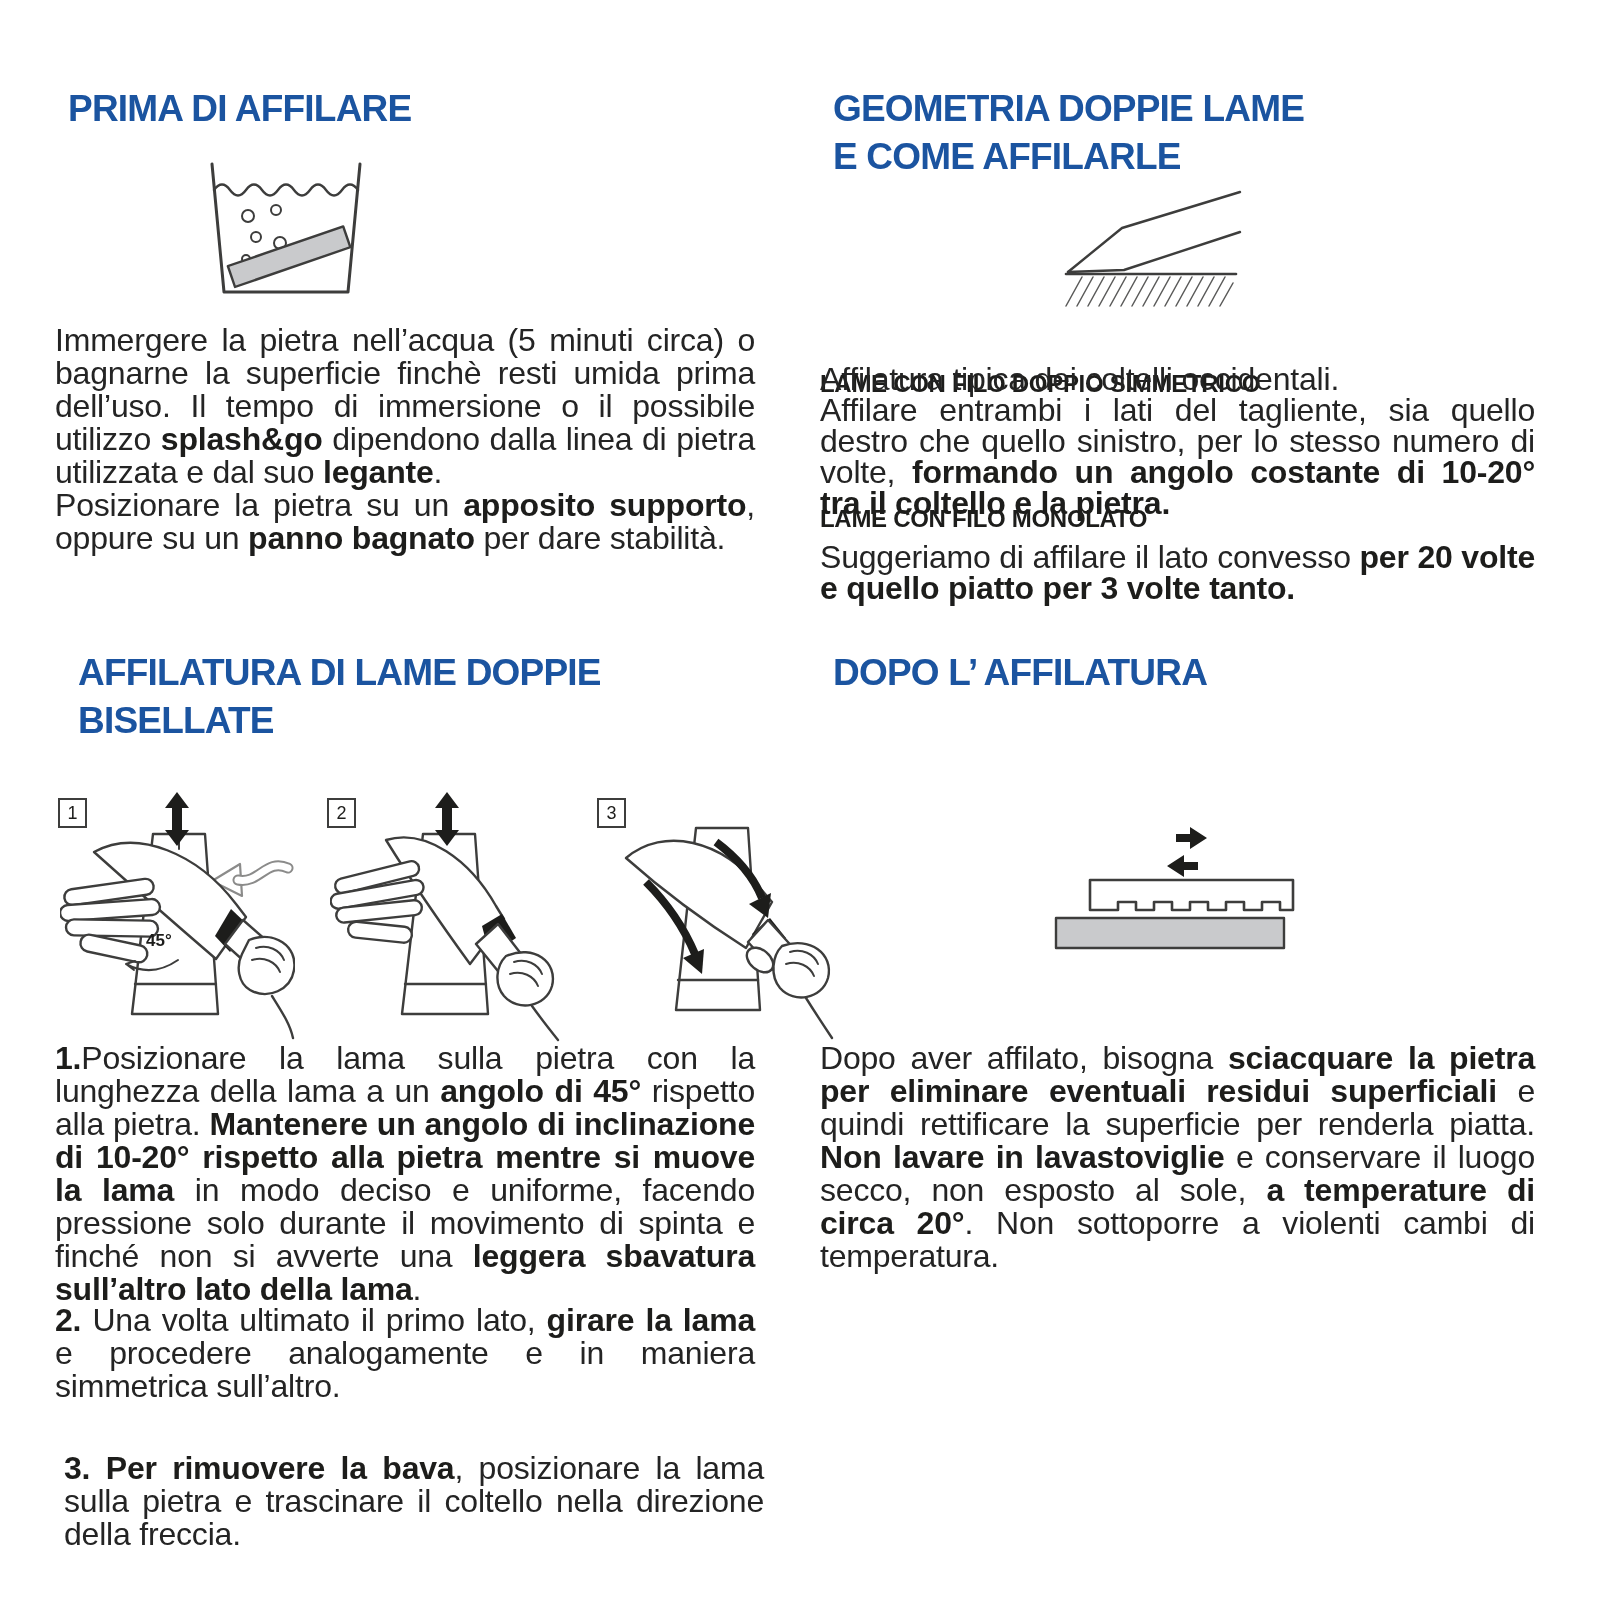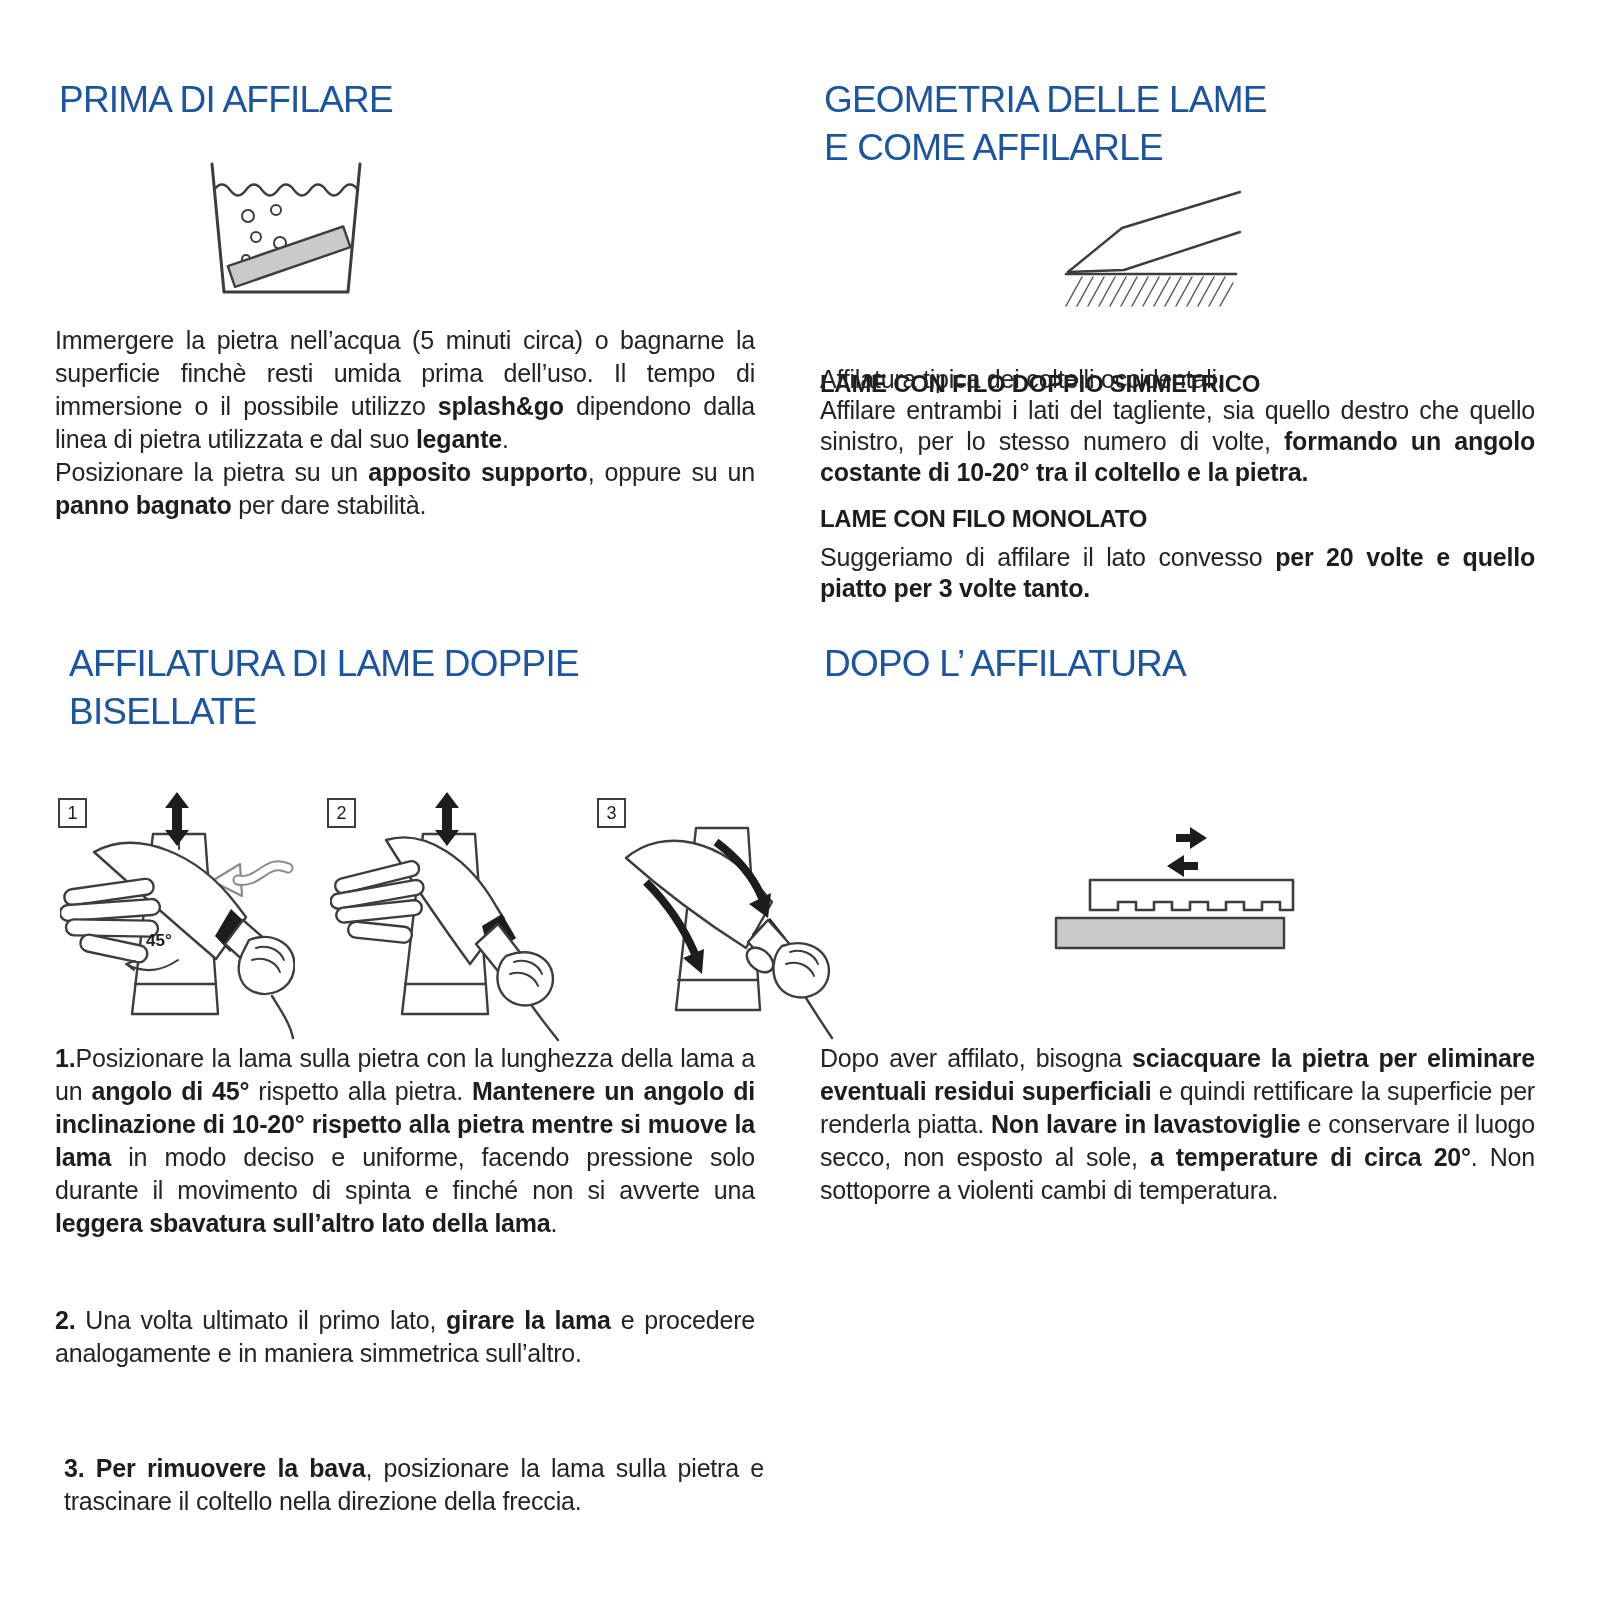--- a/index.html
+++ b/index.html
@@ -1,22 +1,22 @@
 <!DOCTYPE html>
 <html><head>
 <meta charset="utf-8">
 <style>
   html,body{margin:0;padding:0;background:#fff;}
   .page{position:relative;width:1600px;height:1600px;background:#ffffff;
         font-family:"Liberation Sans",sans-serif;color:#232323;overflow:hidden;}
-  .h1{position:absolute;margin:4px;font-weight:normal;font-size:37px;line-height:48px;
+  .h1{position:absolute;margin:13px;font-weight:bold;font-size:37px;line-height:48px;
       color:#1b54a0;letter-spacing:-0.8px;}
   .subhead{position:absolute;margin:0;font-weight:bold;font-size:24px;line-height:28px;
       color:#1d1d1b;letter-spacing:-0.3px;}
-  .para{position:absolute;margin:0;font-size:25px;line-height:33px;text-align:justify;
+  .para{position:absolute;margin:0;font-size:32px;line-height:33px;text-align:justify;
       color:#242424;letter-spacing:-0.2px;}
   .para-r{line-height:31px;}
   .para b{font-weight:bold;color:#1d1d1b;}
   .illu{position:absolute;}
   .stepbox{position:absolute;width:25px;height:26px;border:2px solid #3d3d3c;background:#fff;
       font-size:18px;line-height:26px;text-align:center;color:#1d1d1b;}
   
   .ln{fill:none;stroke:#3d3d3c;stroke-width:2.4;stroke-linecap:round;stroke-linejoin:round;}
   .shape{fill:#ffffff;stroke:#3d3d3c;stroke-width:2.4;stroke-linejoin:round;}
   .blk{fill:#1d1d1b;stroke:none;}
@@ -41,21 +41,21 @@
         <circle cx="50" cy="99" r="4"></circle>
           <circle cx="70" cy="105" r="3.5"></circle>
       </g>
       <rect class="stone-fill" x="32" y="85" width="122" height="22" transform="rotate(-19 95 96)"></rect>
     </g>
   </svg>
 
   <p class="para" style="left:55px;top:324px;width:700px;">Immergere la pietra nell’acqua (5 minuti circa) o bagnarne la superficie finchè resti umida prima dell’uso. Il tempo di immersione o il possibile utilizzo <b>splash&amp;go</b> dipendono dalla linea di pietra utilizzata e dal suo <b>legante</b>.<br>Posizionare la pietra su un <b>apposito supporto</b>, oppure su un <b>panno bagnato</b> per dare stabilità.</p>
 
   <h2 class="h1" style="left:820px;top:72px;">
-    <span>GEOMETRIA DELLE LAME</span><br>
+    <span>GEOMETRIA DOPPIE LAME</span><br>
     <span>E COME AFFILARLE</span>
   </h2>
 
   <svg class="illu" style="left:1058px;top:176px;" width="190" height="135" viewBox="0 0 190 135">
     <g>
       <path class="ln" style="stroke-width:2.6" d="M8 98 H178"></path>
       <path class="ln" style="stroke-width:1.5;stroke:#5a5a59" d="M8 130 L24 101 M19 130 L35 101 M30 130 L46 101 M41 130 L57 101 M52 130 L68 101 M63 130 L79 101 M74 130 L90 101 M85 130 L101 101 M96 130 L112 101 M107 130 L123 101 M118 130 L134 101 M129 130 L145 101 M140 130 L156 101 M151 130 L167 101 M162 130 L175 107"></path>
       <path class="ln" d="M10 96 L66 94 L182 56"></path>
       <path class="ln" d="M10 96 L64 52 L182 16"></path>
     </g>

